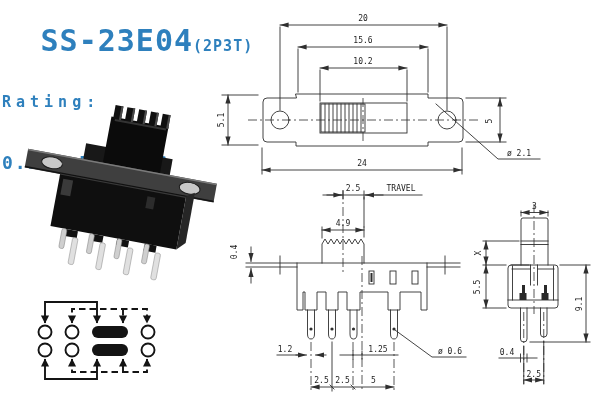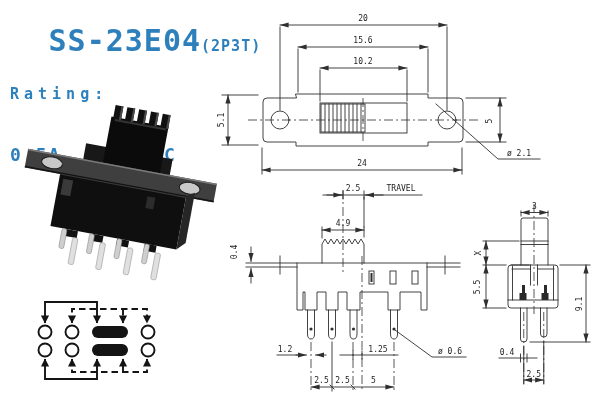--- a/index.html
+++ b/index.html
@@ -1,21 +1,21 @@
 <!DOCTYPE html>
 <html><head>
 <meta charset="utf-8">
 <style>
   html,body{margin:0;padding:0;background:#fff;}
   #canvas{position:relative;width:600px;height:409px;background:#ffffff;overflow:hidden;
           font-family:"DejaVu Sans Mono","Liberation Mono",monospace;}
-  .hdr{position:absolute;left:10px;top:4px;color:#2e80bd;white-space:pre;}
+  .hdr{position:absolute;left:2px;top:4px;color:#2e80bd;white-space:pre;}
   .hdr .model{font-size:30px;font-weight:bold;letter-spacing:1px;}
   .hdr .variant{font-size:15px;font-weight:bold;letter-spacing:1px;}
-  .hdr .rating{display:block;font-size:15px;font-weight:bold;letter-spacing:5px;margin-top:8px;}
+  .hdr .rating{display:block;font-size:15px;font-weight:bold;letter-spacing:5px;margin-top:16px;}
   .hdr .rvalue{display:block;font-size:18px;font-weight:bold;letter-spacing:2px;margin-top:3px;}
   svg{position:absolute;left:0;top:0;}
   .ln{fill:none;stroke:#2f2f2f;stroke-width:0.9;stroke-linecap:square;}
   .cl{fill:none;stroke:#2f2f2f;stroke-width:0.8;stroke-dasharray:9 3 2 3;}
   .dimtxt{font:8px "DejaVu Sans Mono",monospace;fill:#1c1c1c;text-anchor:middle;}
   .sch{fill:none;stroke:#141414;stroke-width:1.9;}
   .schd{stroke-dasharray:6.5 4;}
   .schc{fill:#fff;stroke:#141414;stroke-width:1.9;}
 </style>
 </head>

